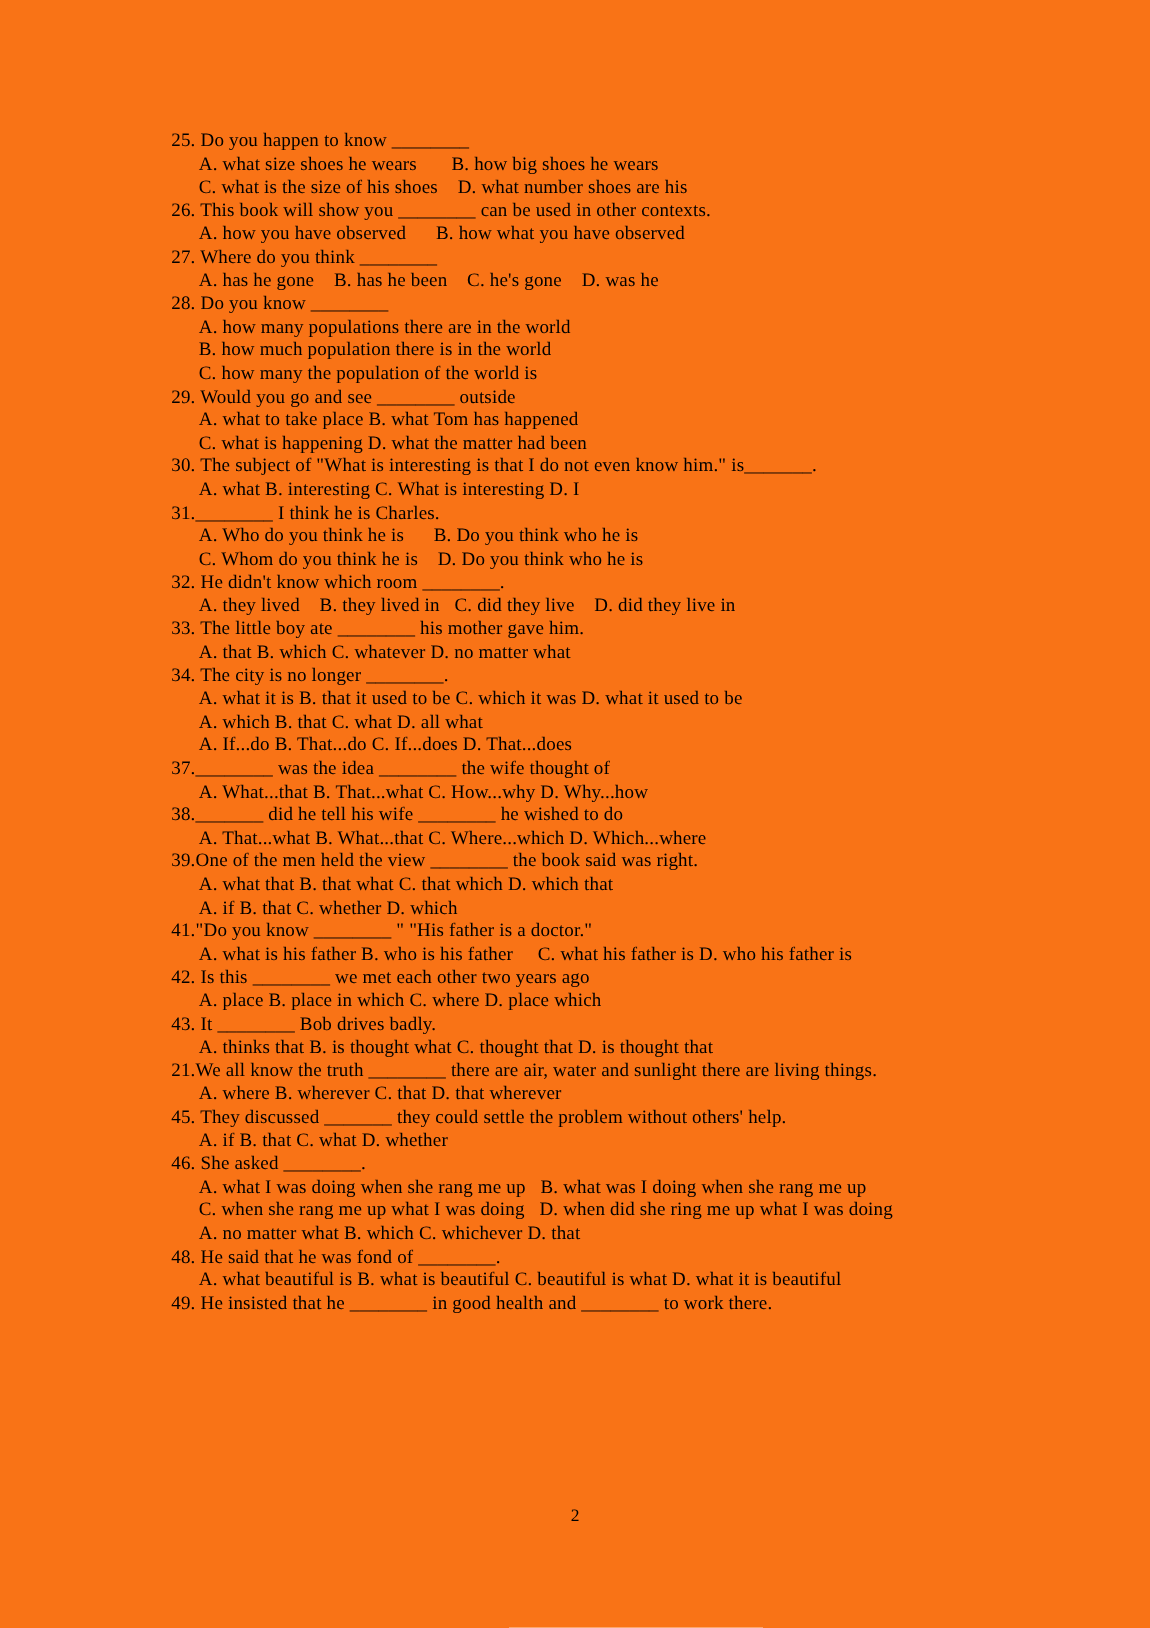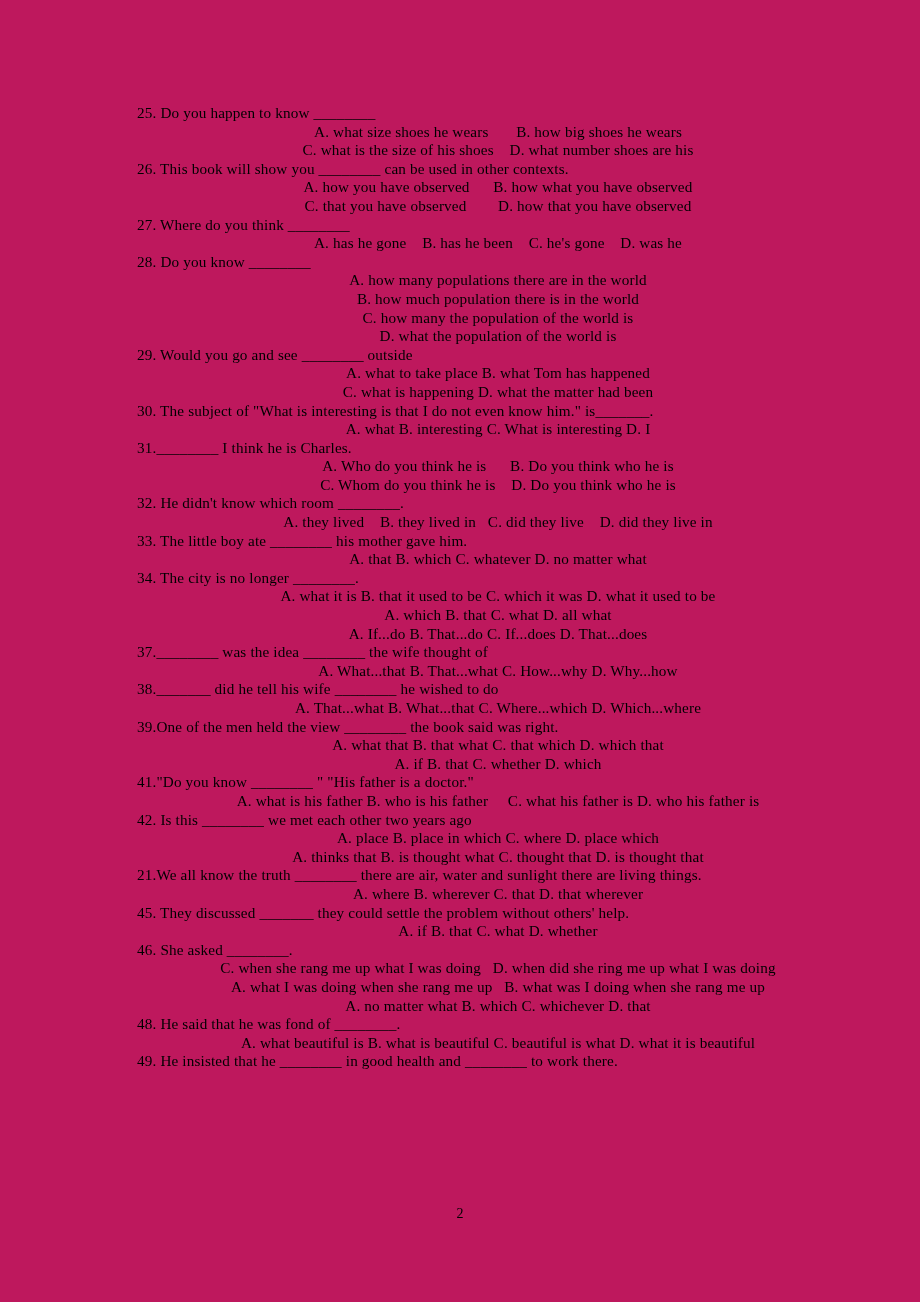--- a/index.html
+++ b/index.html
@@ -15,41 +15,40 @@
     font-family: "Liberation Serif", "DejaVu Serif", serif;
     color: #000000;
     overflow: hidden;
   }
   #page {
     position: absolute;
     left: 0;
     top: 0;
     width: 920px;
     height: 1302px;
-    background: #be185d;
+    background: #f97316;
   }
   #content {
     position: absolute;
     left: 137px;
     top: 104px;
     width: 700px;
   }
   .line {
     font-size: 15.2px;
     line-height: 18.6px;
     white-space: pre;
     letter-spacing: 0.01em;
     font-family: "Liberation Serif", "DejaVu Serif", serif;
   }
   .q {
     text-indent: 0;
   }
   .opt {
     padding-left: 22px;
-    text-align: center;
   }
   #page-number {
     position: absolute;
     left: 0;
     top: 1206px;
     width: 920px;
     text-align: center;
     font-size: 14px;
     font-family: "Liberation Serif", "DejaVu Serif", serif;
     color: #000000;
@@ -59,28 +58,26 @@
 <body>
 
 <div id="page">
 
   <div id="content">
       <div class="line q">25. Do you happen to know ________</div>
       <div class="line opt">A. what size shoes he wears       B. how big shoes he wears</div>
       <div class="line opt">C. what is the size of his shoes    D. what number shoes are his</div>
       <div class="line q">26. This book will show you ________ can be used in other contexts.</div>
       <div class="line opt">A. how you have observed      B. how what you have observed</div>
-      <div class="line opt">C. that you have observed        D. how that you have observed</div>
       <div class="line q">27. Where do you think ________</div>
       <div class="line opt">A. has he gone    B. has he been    C. he's gone    D. was he</div>
       <div class="line q">28. Do you know ________</div>
       <div class="line opt">A. how many populations there are in the world</div>
       <div class="line opt">B. how much population there is in the world</div>
       <div class="line opt">C. how many the population of the world is</div>
-      <div class="line opt">D. what the population of the world is</div>
       <div class="line q">29. Would you go and see ________ outside</div>
       <div class="line opt">A. what to take place B. what Tom has happened</div>
       <div class="line opt">C. what is happening D. what the matter had been</div>
       <div class="line q">30. The subject of "What is interesting is that I do not even know him." is_______.</div>
       <div class="line opt">A. what B. interesting C. What is interesting D. I</div>
       <div class="line q">31.________ I think he is Charles.</div>
       <div class="line opt">A. Who do you think he is      B. Do you think who he is</div>
       <div class="line opt">C. Whom do you think he is    D. Do you think who he is</div>
       <div class="line q">32. He didn't know which room ________.</div>
       <div class="line opt">A. they lived    B. they lived in   C. did they live    D. did they live in</div>
@@ -94,28 +91,29 @@
       <div class="line opt">A. What...that B. That...what C. How...why D. Why...how</div>
       <div class="line q">38._______ did he tell his wife ________ he wished to do</div>
       <div class="line opt">A. That...what B. What...that C. Where...which D. Which...where</div>
       <div class="line q">39.One of the men held the view ________ the book said was right.</div>
       <div class="line opt">A. what that B. that what C. that which D. which that</div>
       <div class="line opt">A. if B. that C. whether D. which</div>
       <div class="line q">41."Do you know ________ " "His father is a doctor."</div>
       <div class="line opt">A. what is his father B. who is his father     C. what his father is D. who his father is</div>
       <div class="line q">42. Is this ________ we met each other two years ago</div>
       <div class="line opt">A. place B. place in which C. where D. place which</div>
+      <div class="line q">43. It ________ Bob drives badly.</div>
       <div class="line opt">A. thinks that B. is thought what C. thought that D. is thought that</div>
       <div class="line q">21.We all know the truth ________ there are air, water and sunlight there are living things.</div>
       <div class="line opt">A. where B. wherever C. that D. that wherever</div>
       <div class="line q">45. They discussed _______ they could settle the problem without others' help.</div>
       <div class="line opt">A. if B. that C. what D. whether</div>
       <div class="line q">46. She asked ________.</div>
+      <div class="line opt">A. what I was doing when she rang me up   B. what was I doing when she rang me up</div>
       <div class="line opt">C. when she rang me up what I was doing   D. when did she ring me up what I was doing</div>
-      <div class="line opt">A. what I was doing when she rang me up   B. what was I doing when she rang me up</div>
       <div class="line opt">A. no matter what B. which C. whichever D. that</div>
       <div class="line q">48. He said that he was fond of ________.</div>
       <div class="line opt">A. what beautiful is B. what is beautiful C. beautiful is what D. what it is beautiful</div>
       <div class="line q">49. He insisted that he ________ in good health and ________ to work there.</div>
     </div>
 
   <div id="page-number">2</div>
 
 </div>
 

